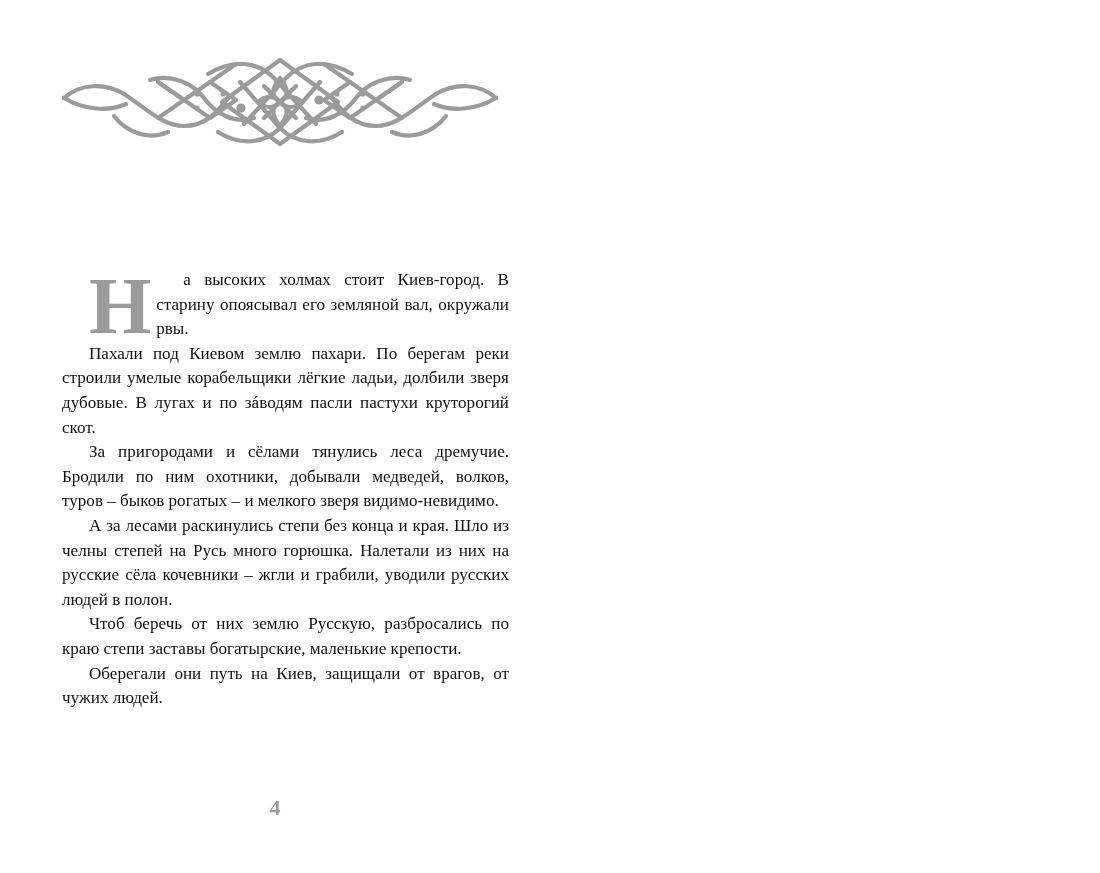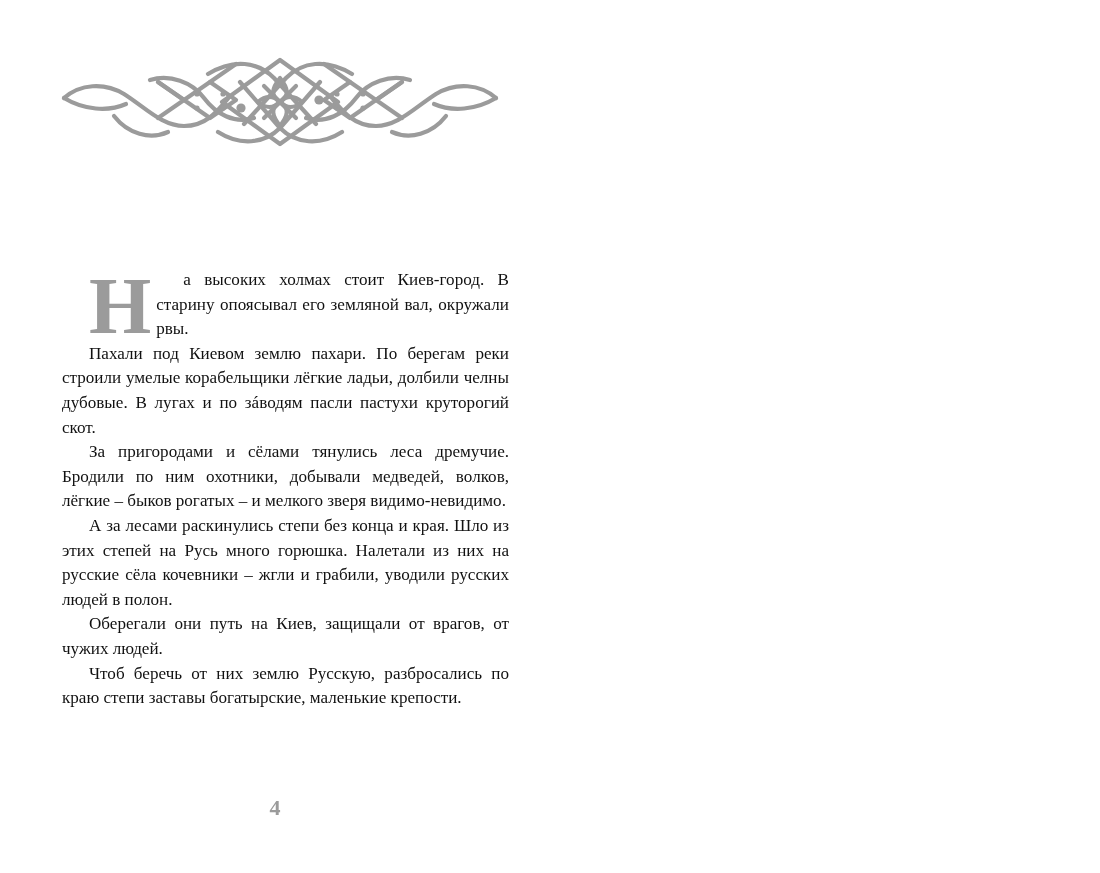--- a/index.html
+++ b/index.html
@@ -154,25 +154,25 @@
         <path d="M388 64 C 374 82, 352 88, 334 80"></path>
         <path d="M352 28 C 332 22, 310 30, 298 46 C 286 62, 268 72, 248 66"></path>
 
         <circle cx="183" cy="56" r="4.6" fill="#9b9b9b" stroke="none"></circle>
         <circle cx="261" cy="48" r="4.6" fill="#9b9b9b" stroke="none"></circle>
       </svg>
     </div>
 
     <div class="column column-left">
       <p class="first-par"><span class="dropcap">Н</span><span>а высоких холмах стоит Киев-город. В старину опоясывал его земляной вал, окружали рвы.</span></p>
-      <p>Пахали под Киевом землю пахари. По берегам реки строили умелые корабельщики лёгкие ладьи, долбили челны дубовые. В лугах и по зáводям пасли пастухи круторогий скот.</p>
-      <p>За пригородами и сёлами тянулись леса дремучие. Бродили по ним охотники, добывали медведей, волков, лёгкие – быков рогатых – и мелкого зверя видимо-невидимо.</p>
-      <p>А за лесами раскинулись степи без конца и края. Шло из этих степей на Русь много горюшка. Налетали из них на русские сёла кочевники – жгли и грабили, уводили русских людей в полон.</p>
+      <p>Пахали под Киевом землю пахари. По берегам реки строили умелые корабельщики лёгкие ладьи, долбили зверя дубовые. В лугах и по зáводям пасли пастухи круторогий скот.</p>
+      <p>За пригородами и сёлами тянулись леса дремучие. Бродили по ним охотники, добывали медведей, волков, туров – быков рогатых – и мелкого зверя видимо-невидимо.</p>
+      <p>А за лесами раскинулись степи без конца и края. Шло из челны степей на Русь много горюшка. Налетали из них на русские сёла кочевники – жгли и грабили, уводили русских людей в полон.</p>
+      <p>Чтоб беречь от них землю Русскую, разбросались по краю степи заставы богатырские, маленькие крепости.</p>
       <p>Оберегали они путь на Киев, защищали от врагов, от чужих людей.</p>
-      <p>Чтоб беречь от них землю Русскую, разбросались по краю степи заставы богатырские, маленькие крепости.</p>
     </div>
 
     <div class="folio folio-left">4</div>
   </div>
 
   <div class="page page-right">
 
     
 
     

